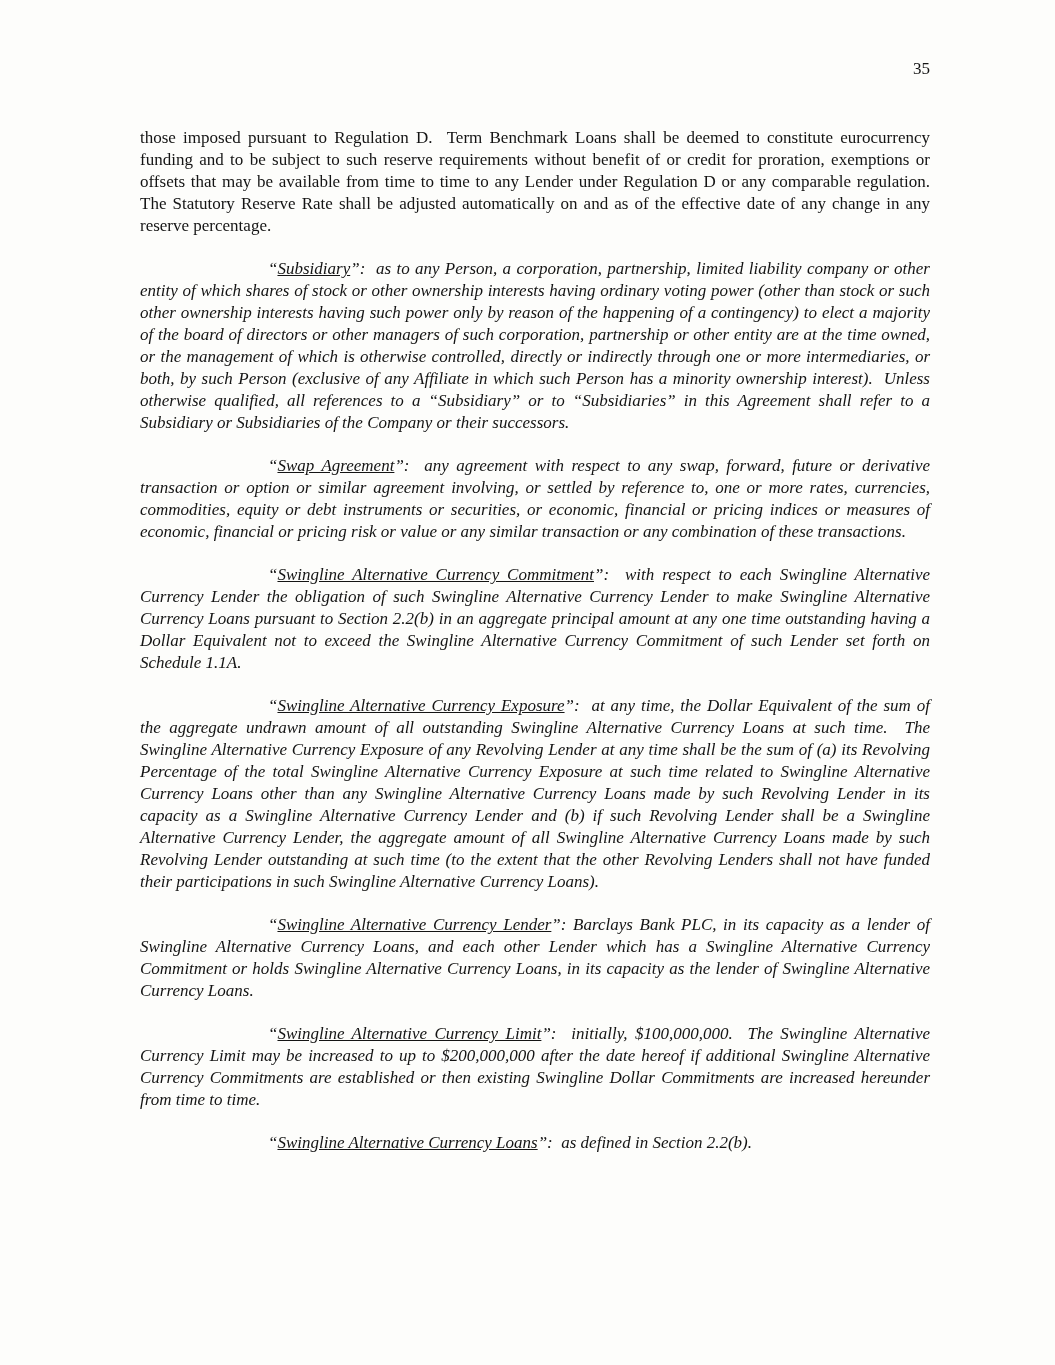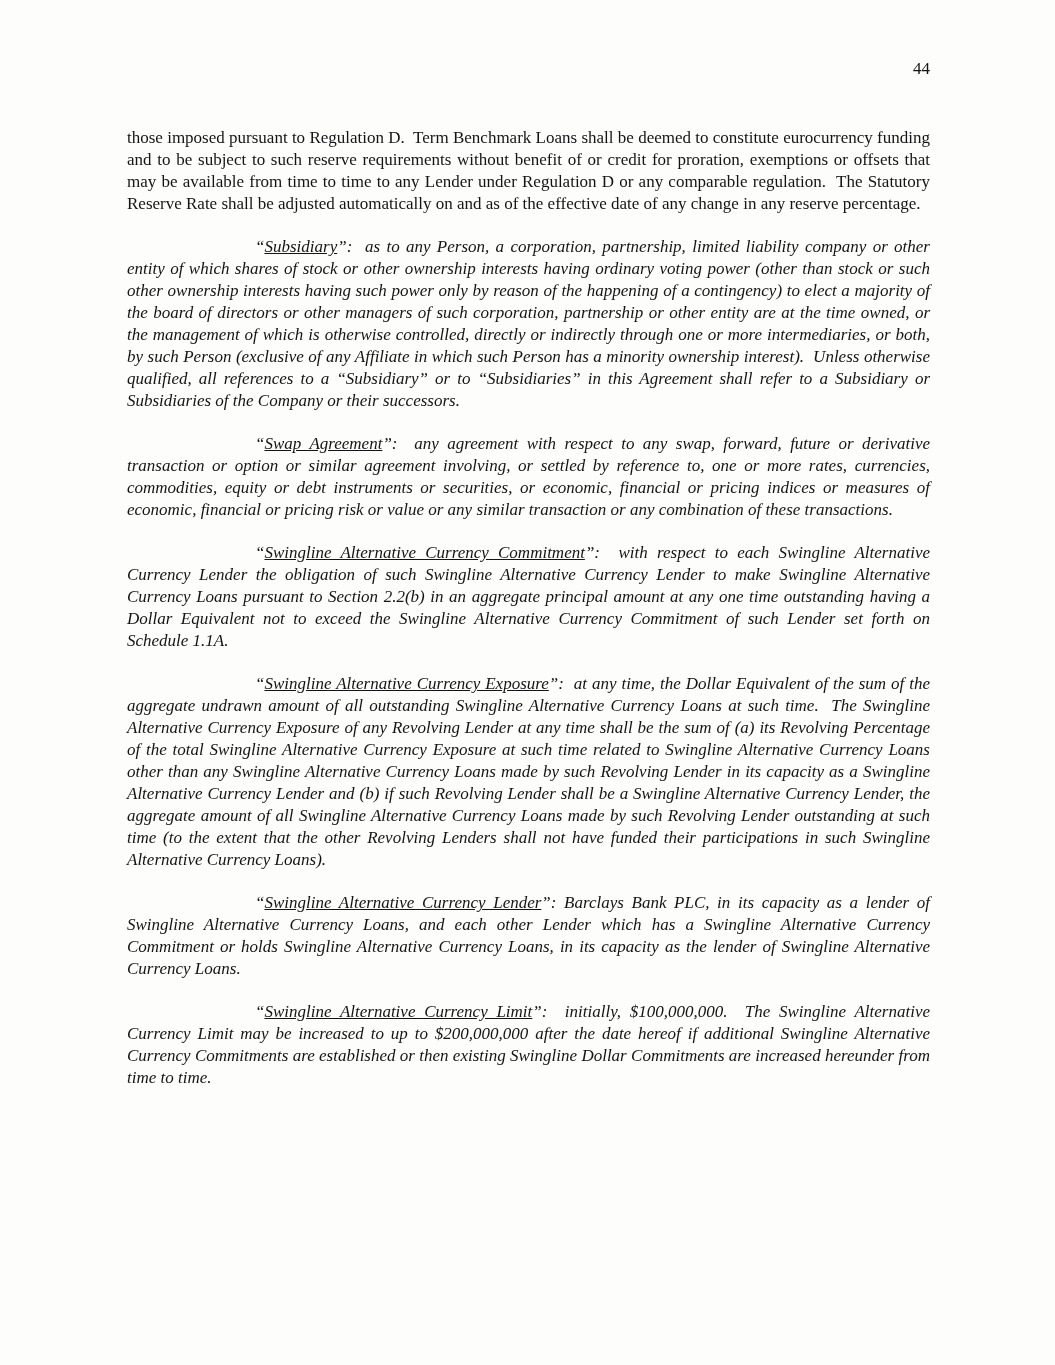--- a/index.html
+++ b/index.html
@@ -23,51 +23,52 @@
     font-size: 17px;
     line-height: 22px;
   }
   .content {
     position: absolute;
     left: 123px;
     top: 127px;
     width: 807px;
   }
   .para {
-    margin: 0 0 21px 4px;
+    margin: 0 0 21px 17px;
     font-size: 17px;
     line-height: 22px;
     text-align: justify;
     white-space: pre-wrap;
   }
   .def {
     text-indent: 128px;
     font-style: italic;
   }
   .term {
     text-decoration: underline;
   }
 </style>
 </head>
 <body>
 
 <div class="page">
-  <div class="page-number">44</div>
+  <div class="page-number">35</div>
 
   <div class="content">
 
     <p class="para">those imposed pursuant to Regulation D.  Term Benchmark Loans shall be deemed to constitute eurocurrency funding and to be subject to such reserve requirements without benefit of or credit for proration, exemptions or offsets that may be available from time to time to any Lender under Regulation D or any comparable regulation.  The Statutory Reserve Rate shall be adjusted automatically on and as of the effective date of any change in any reserve percentage.</p>
 
     <p class="para def"><span class="q">“</span><span class="term">Subsidiary</span><span class="rest">”:  as to any Person, a corporation, partnership, limited liability company or other entity of which shares of stock or other ownership interests having ordinary voting power (other than stock or such other ownership interests having such power only by reason of the happening of a contingency) to elect a majority of the board of directors or other managers of such corporation, partnership or other entity are at the time owned, or the management of which is otherwise controlled, directly or indirectly through one or more intermediaries, or both, by such Person (exclusive of any Affiliate in which such Person has a minority ownership interest).  Unless otherwise qualified, all references to a “Subsidiary” or to “Subsidiaries” in this Agreement shall refer to a Subsidiary or Subsidiaries of the Company or their successors.</span></p>
 
     <p class="para def"><span class="q">“</span><span class="term">Swap Agreement</span><span class="rest">”:  any agreement with respect to any swap, forward, future or derivative transaction or option or similar agreement involving, or settled by reference to, one or more rates, currencies, commodities, equity or debt instruments or securities, or economic, financial or pricing indices or measures of economic, financial or pricing risk or value or any similar transaction or any combination of these transactions.</span></p>
 
     <p class="para def"><span class="q">“</span><span class="term">Swingline Alternative Currency Commitment</span><span class="rest">”:  with respect to each Swingline Alternative Currency Lender the obligation of such Swingline Alternative Currency Lender to make Swingline Alternative Currency Loans pursuant to Section 2.2(b) in an aggregate principal amount at any one time outstanding having a Dollar Equivalent not to exceed the Swingline Alternative Currency Commitment of such Lender set forth on Schedule 1.1A.</span></p>
 
     <p class="para def"><span class="q">“</span><span class="term">Swingline Alternative Currency Exposure</span><span class="rest">”:  at any time, the Dollar Equivalent of the sum of the aggregate undrawn amount of all outstanding Swingline Alternative Currency Loans at such time.  The Swingline Alternative Currency Exposure of any Revolving Lender at any time shall be the sum of (a) its Revolving Percentage of the total Swingline Alternative Currency Exposure at such time related to Swingline Alternative Currency Loans other than any Swingline Alternative Currency Loans made by such Revolving Lender in its capacity as a Swingline Alternative Currency Lender and (b) if such Revolving Lender shall be a Swingline Alternative Currency Lender, the aggregate amount of all Swingline Alternative Currency Loans made by such Revolving Lender outstanding at such time (to the extent that the other Revolving Lenders shall not have funded their participations in such Swingline Alternative Currency Loans).</span></p>
 
     <p class="para def"><span class="q">“</span><span class="term">Swingline Alternative Currency Lender</span><span class="rest">”: Barclays Bank PLC, in its capacity as a lender of Swingline Alternative Currency Loans, and each other Lender which has a Swingline Alternative Currency Commitment or holds Swingline Alternative Currency Loans, in its capacity as the lender of Swingline Alternative Currency Loans.</span></p>
 
     <p class="para def"><span class="q">“</span><span class="term">Swingline Alternative Currency Limit</span><span class="rest">”:  initially, $100,000,000.  The Swingline Alternative Currency Limit may be increased to up to $200,000,000 after the date hereof if additional Swingline Alternative Currency Commitments are established or then existing Swingline Dollar Commitments are increased hereunder from time to time.</span></p>
 
+    <p class="para def"><span class="q">“</span><span class="term">Swingline Alternative Currency Loans</span><span class="rest">”:  as defined in Section 2.2(b).</span></p>
 
   </div>
 </div>
 
 </body></html>

